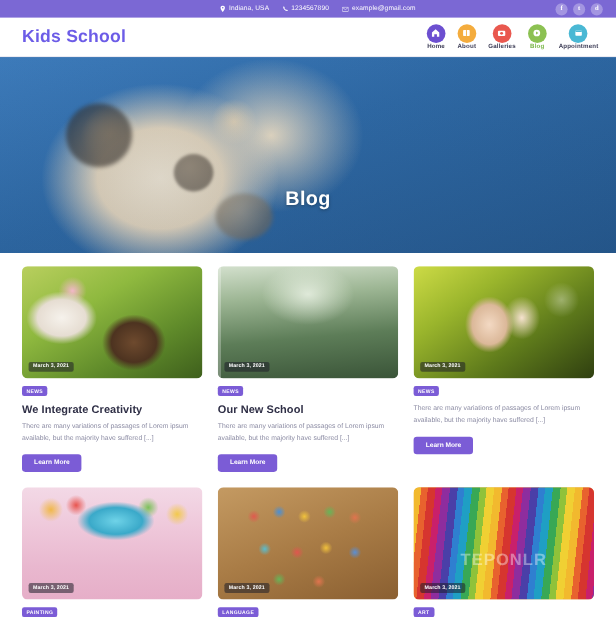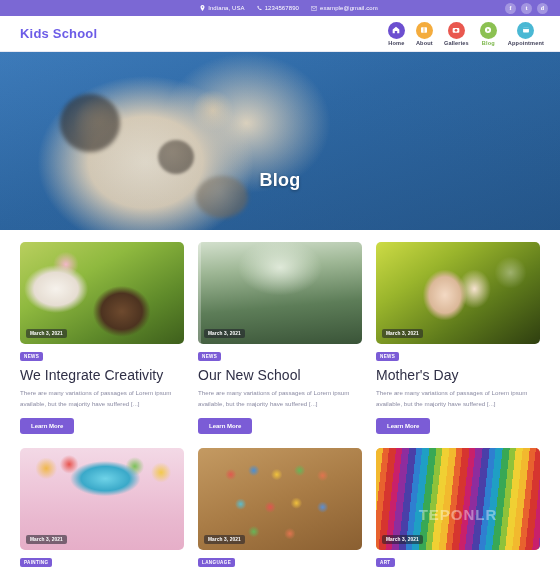--- a/index.html
+++ b/index.html
@@ -61,21 +61,21 @@
     height: 36px;
     background: #ffffff;
     display: flex;
     align-items: center;
     justify-content: space-between;
     padding: 0 16px 0 20px;
     border-bottom: 1px solid #e9e9f2;
   }
   .logo {
     color: #6c5ce7;
-    font-size: 13px;
+    font-size: 16px;
     font-weight: bold;
     letter-spacing: .2px;
   }
   .nav {
     display: flex;
     align-items: center;
     gap: 11px;
   }
   .nav-item {
     display: flex;
@@ -184,22 +184,22 @@
     color: #ffffff;
     font-size: 4.6px;
     font-weight: bold;
     letter-spacing: .35px;
     padding: 2px 4px;
     border-radius: 2px;
     margin-top: 7px;
   }
   .card-title {
     margin-top: 5px;
-    font-size: 14px;
-    font-weight: normal;
+    font-size: 10px;
+    font-weight: bold;
     color: #2f2f46;
     letter-spacing: .05px;
   }
   .card-text {
     margin-top: 5px;
     font-size: 6.2px;
     line-height: 1.75;
     color: #8b8ba3;
   }
   .learn-btn {
@@ -404,21 +404,20 @@
       <div class="card-text">There are many variations of passages of Lorem ipsum available, but the majority have suffered [...]</div>
       <button class="learn-btn">Learn More</button>
     </div>
 
     <div class="card">
       <div class="card-thumb">
         <div class="thumb-img img-mother"></div>
         <span class="date-badge">March 3, 2021</span>
       </div>
       <span class="cat-badge">NEWS</span>
-      <div class="card-title">Mother's Day</div>
       <div class="card-text">There are many variations of passages of Lorem ipsum available, but the majority have suffered [...]</div>
       <button class="learn-btn">Learn More</button>
     </div>
 
     <div class="card">
       <div class="card-thumb">
         <div class="thumb-img img-paint"></div>
         <span class="date-badge">March 3, 2021</span>
       </div>
       <span class="cat-badge">PAINTING</span>

